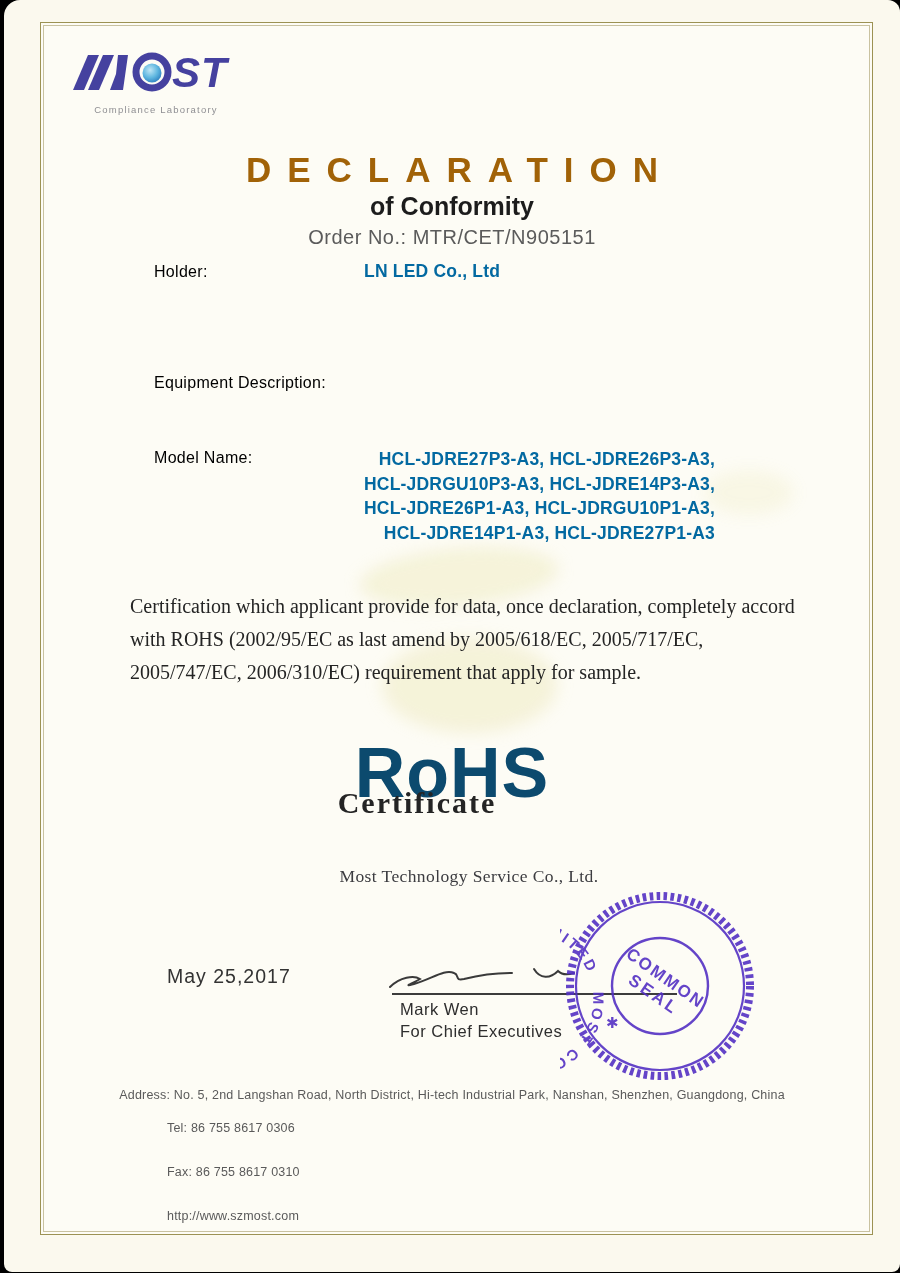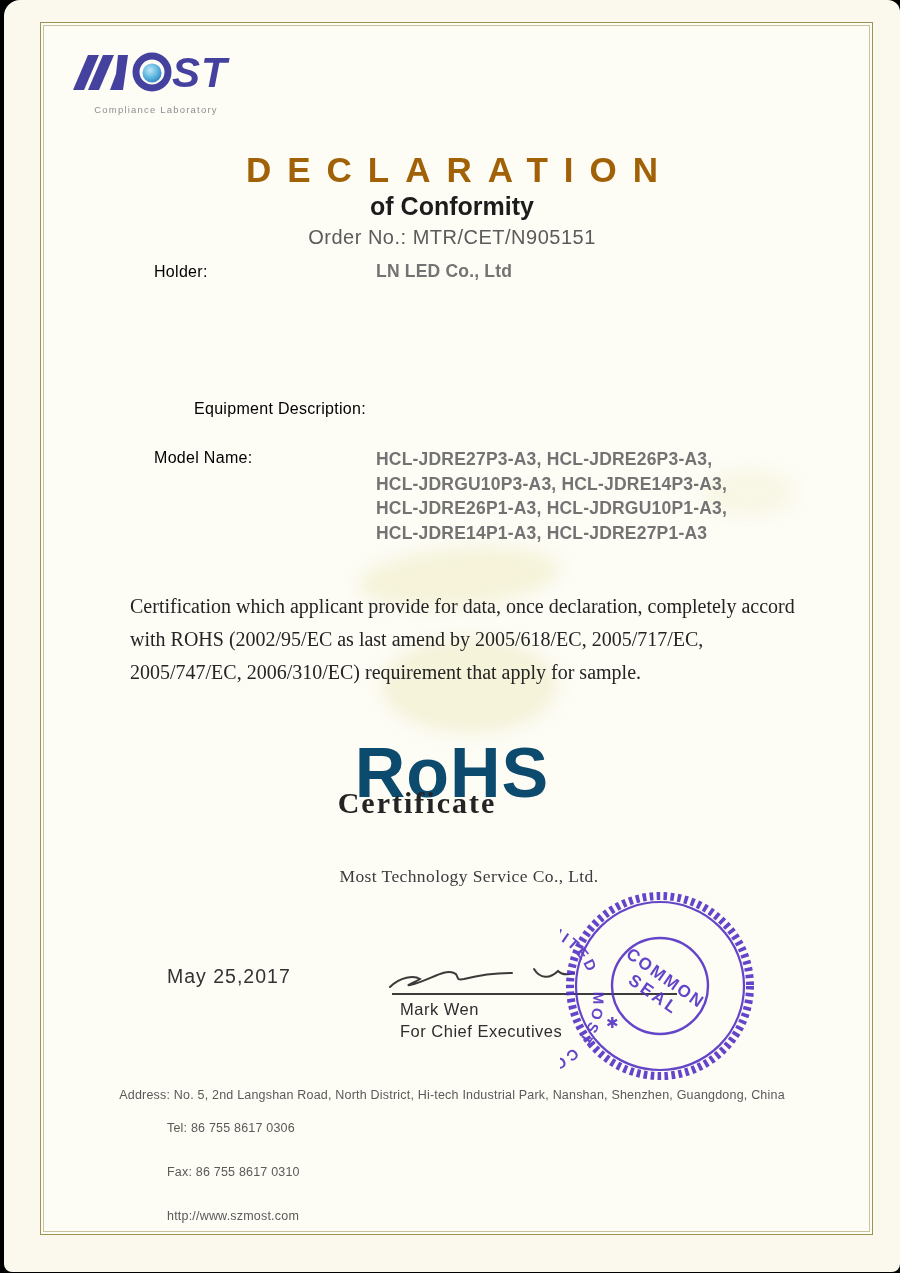--- a/index.html
+++ b/index.html
@@ -46,22 +46,22 @@
   .order-no{
     position:absolute;left:0;right:0;top:226px;text-align:center;
     font-size:20px;color:#5b5b5b;letter-spacing:0.5px;
   }
   
   .field-label{
     position:absolute;left:150px;
     font-size:16px;color:#000000;letter-spacing:0.3px;
   }
   .field-value{
-    position:absolute;left:372px;
-    font-size:17.5px;font-weight:bold;color:#737373;letter-spacing:0.2px;
+    position:absolute;left:360px;
+    font-size:17.5px;font-weight:bold;color:#0369a1;letter-spacing:0.2px;text-align:right;
   }
   .addr-lines div{line-height:27px;}
   .model-lines div{line-height:24.5px;}
   
   .statement{
     position:absolute;left:126px;top:590px;width:672px;
     font-family:"Liberation Serif",serif;
     font-size:20px;color:#23232
 3;line-height:33px;color:#242424;
   }
@@ -138,21 +138,21 @@
     <div class="logo-sub">Compliance Laboratory</div>
   </div>
 
   <div class="title-main">DECLARATION</div>
   <div class="title-sub">of Conformity</div>
   <div class="order-no">Order No.: MTR/CET/N905151</div>
 
   <div class="field-label" style="top:263px;">Holder:</div>
   <div class="field-value" style="top:261px;">LN LED Co., Ltd</div>
 
-  <div class="field-label" style="top:400px;margin-left:40px;">Equipment Description:</div>
+  <div class="field-label" style="top:374px;">Equipment Description:</div>
 
   <div class="field-label" style="top:449px;">Model Name:</div>
   <div class="field-value model-lines" style="top:447px;">
     <div>HCL-JDRE27P3-A3, HCL-JDRE26P3-A3,</div>
     <div>HCL-JDRGU10P3-A3, HCL-JDRE14P3-A3,</div>
     <div>HCL-JDRE26P1-A3, HCL-JDRGU10P1-A3,</div>
     <div>HCL-JDRE14P1-A3, HCL-JDRE27P1-A3</div>
   </div>
 
   <div class="statement">Certification which applicant provide for data, once declaration, completely accord with ROHS (2002/95/EC as last amend by 2005/618/EC, 2005/717/EC, 2005/747/EC, 2006/310/EC) requirement that apply for sample.</div>

